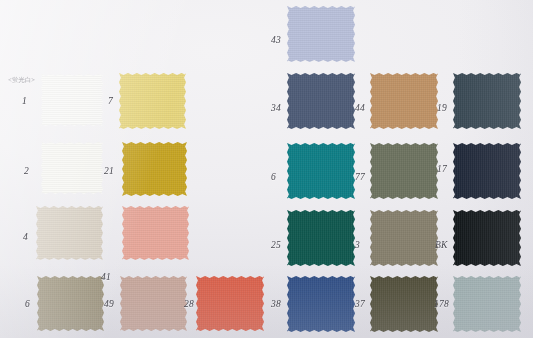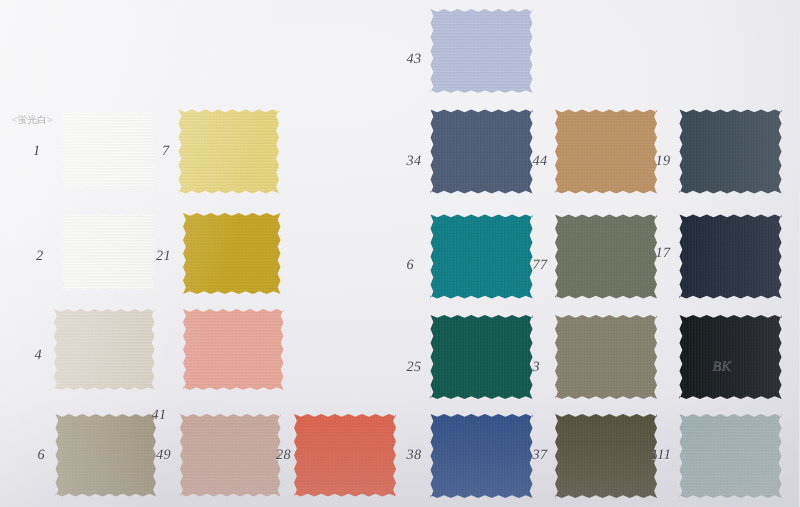--- a/index.html
+++ b/index.html
@@ -1692,17 +1692,17 @@
     <div class="label" style="left: 184px; top: 299px;">28</div>
     <div class="label" style="left: 271px; top: 35px;">43</div>
     <div class="label" style="left: 271px; top: 103px;">34</div>
     <div class="label" style="left: 355px; top: 103px; font-style: italic;">44</div>
     <div class="label" style="left: 437px; top: 103px;">19</div>
     <div class="label" style="left: 271px; top: 172px;">6</div>
     <div class="label" style="left: 355px; top: 172px;">77</div>
     <div class="label" style="left: 437px; top: 164px;">17</div>
     <div class="label" style="left: 271px; top: 240px;">25</div>
     <div class="label" style="left: 355px; top: 240px;">3</div>
-    <div class="label" style="left: 435px; top: 240px; margin-left: 40px;">BK</div>
+    <div class="label" style="left: 435px; top: 240px;">BK</div>
     <div class="label" style="left: 271px; top: 299px;">38</div>
     <div class="label" style="left: 355px; top: 299px;">37</div>
-    <div class="label" style="left: 434px; top: 299px;">111</div>
+    <div class="label" style="left: 434px; top: 299px;">178</div>
   </div>
 
 </body></html>

